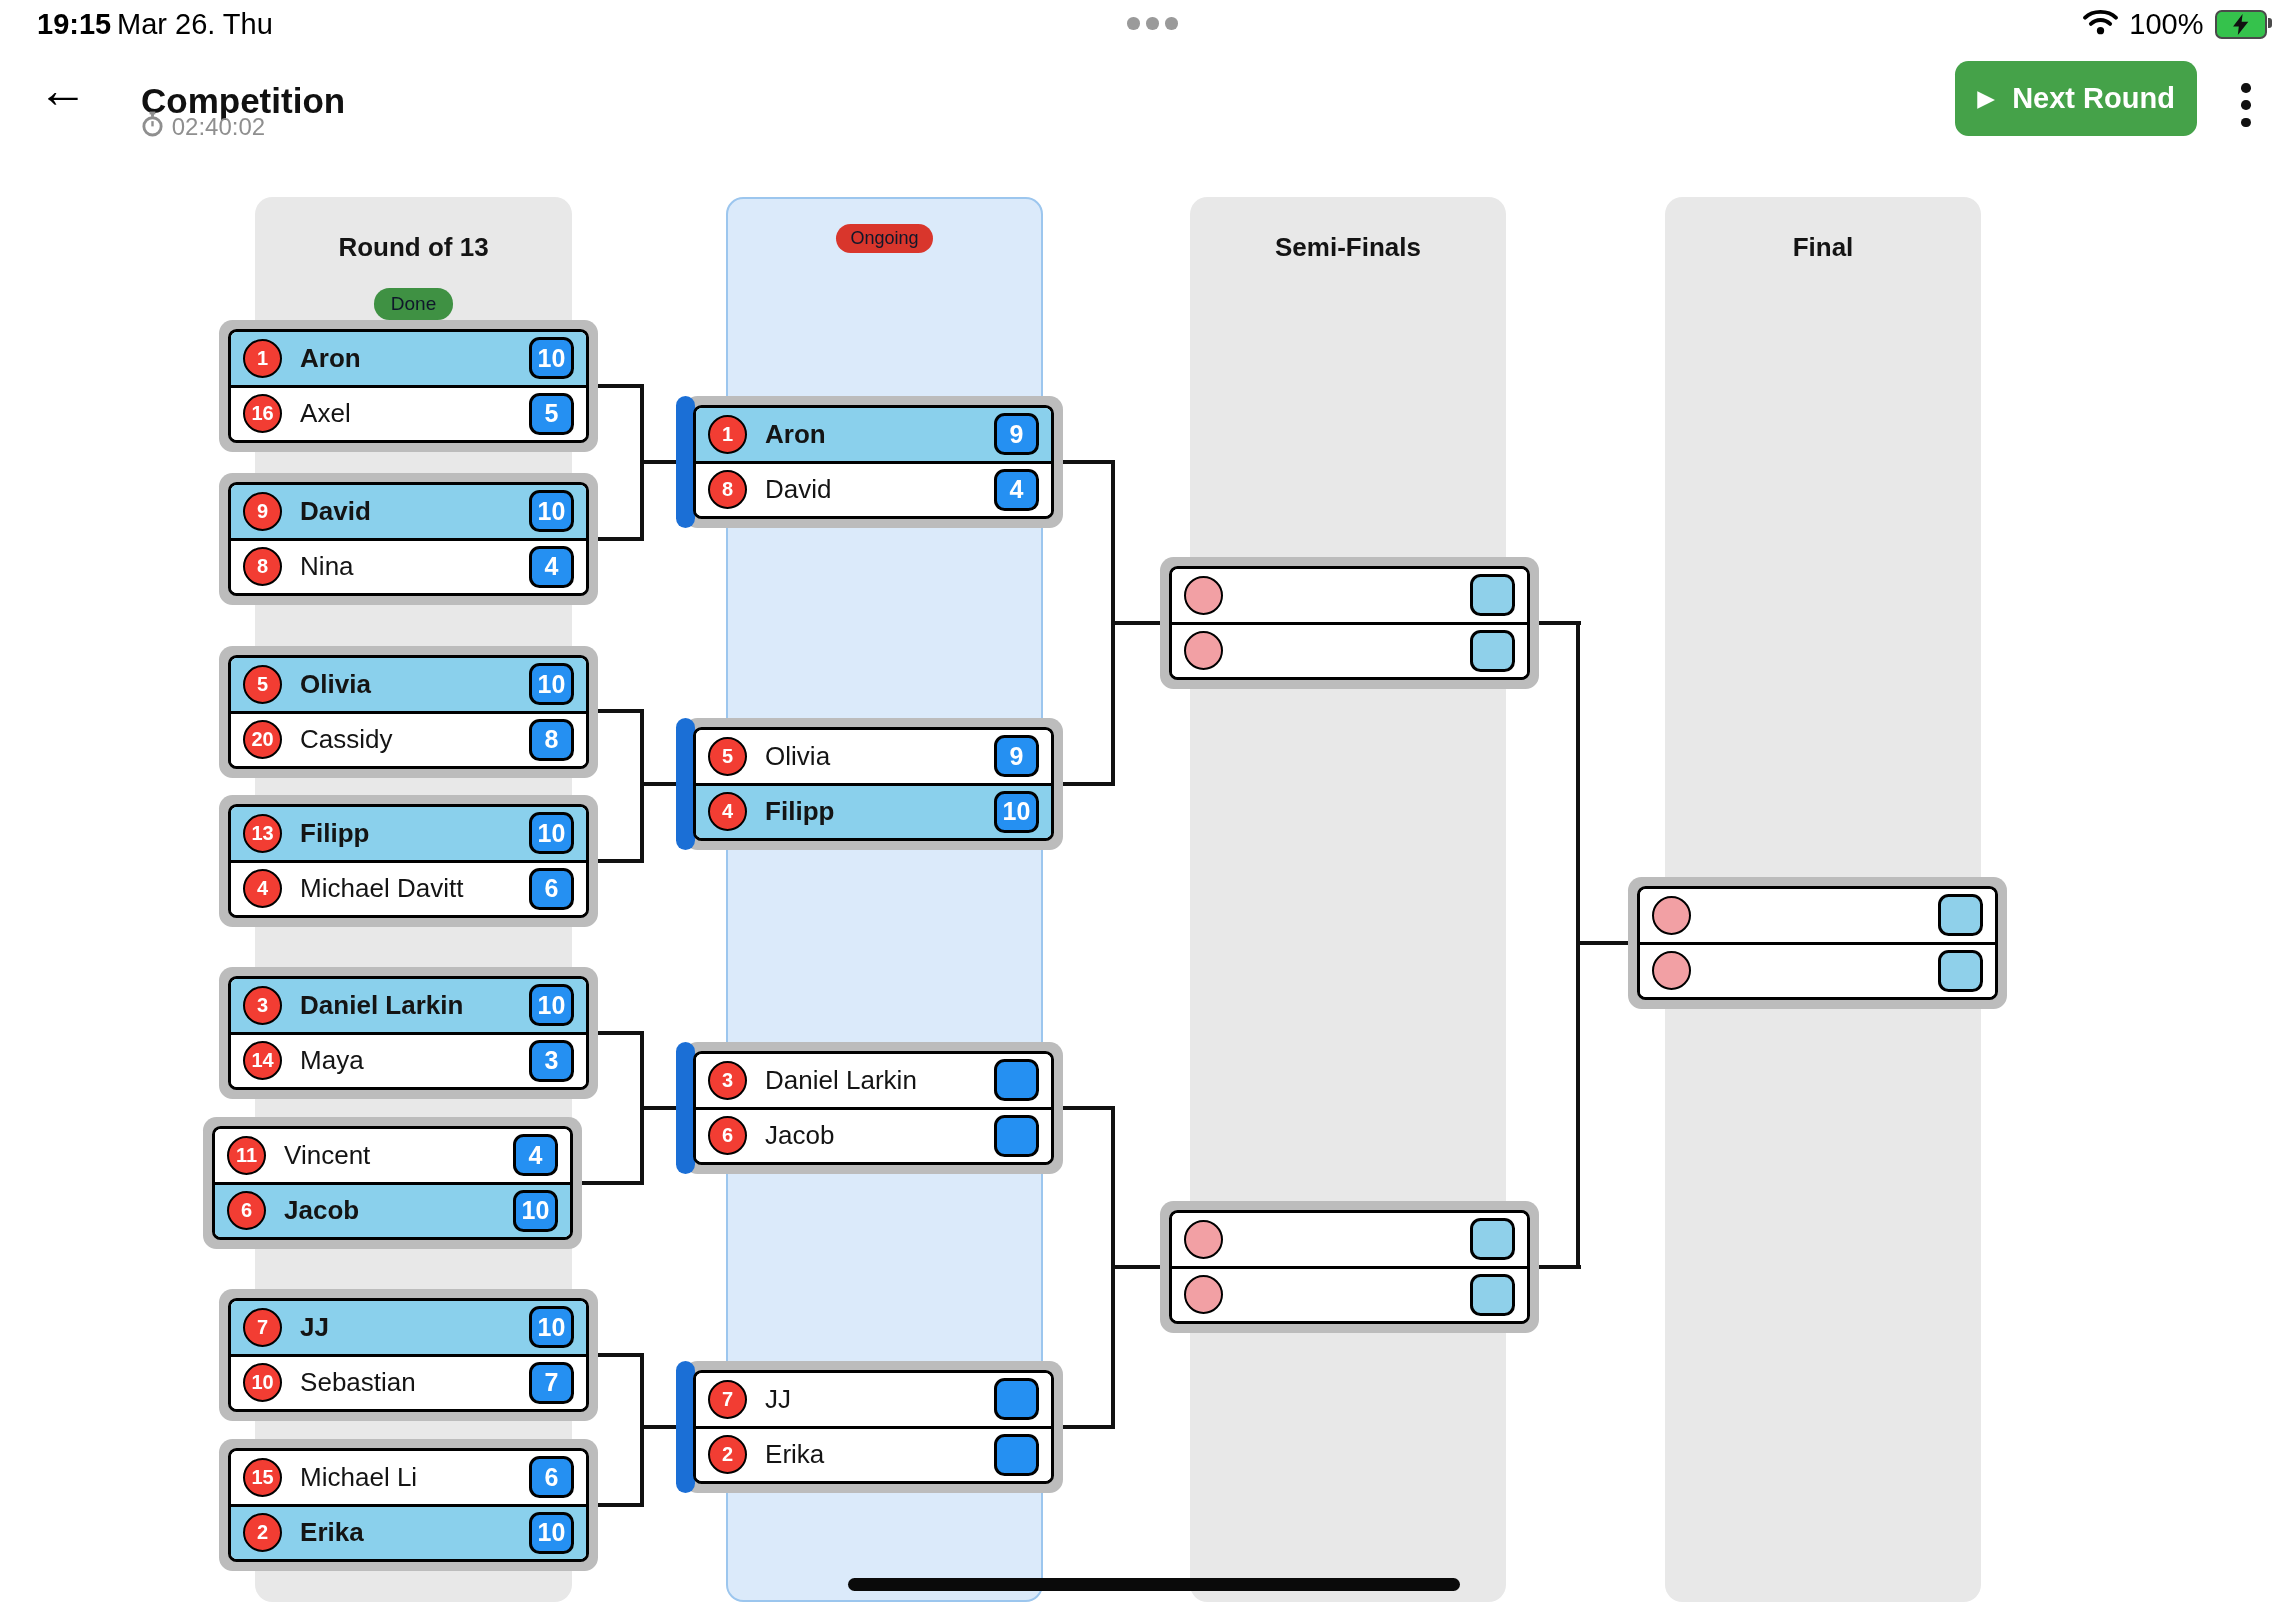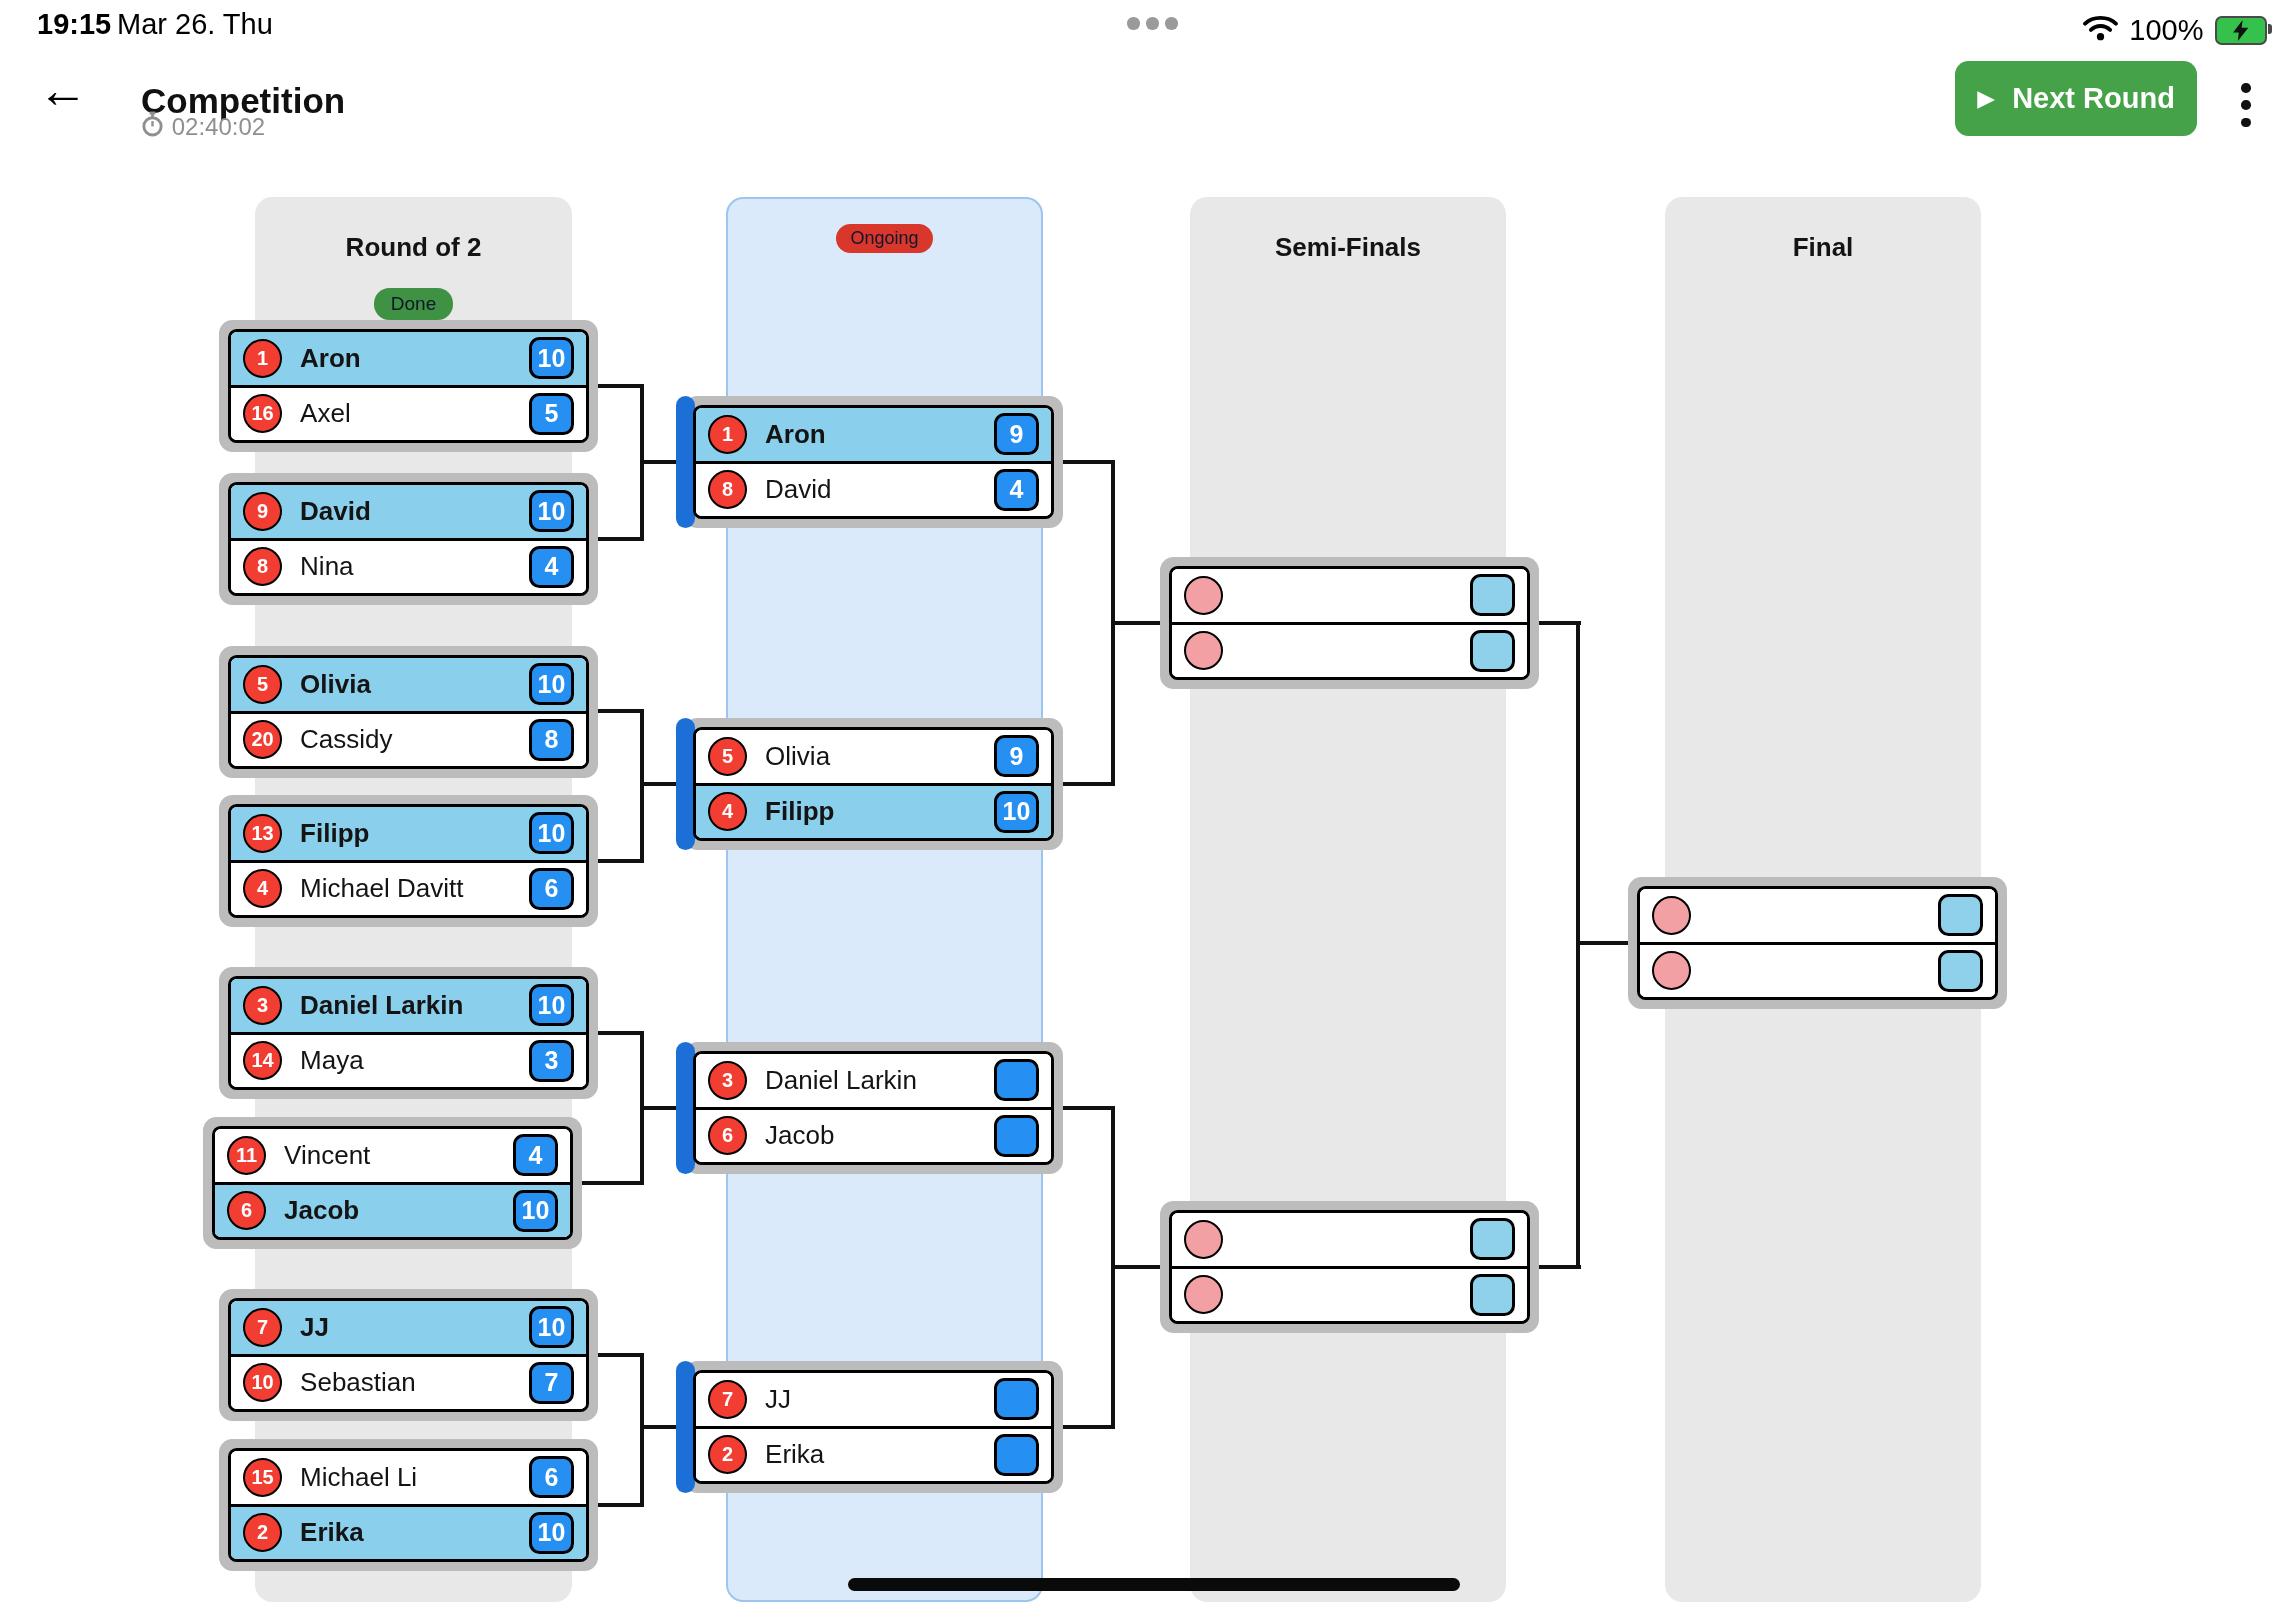--- a/index.html
+++ b/index.html
@@ -4,21 +4,21 @@
 <style>
   html,body{margin:0;padding:0;background:#fff;}
   body{font-family:"Liberation Sans","DejaVu Sans",sans-serif;-webkit-font-smoothing:antialiased;}
   #screen{position:relative;width:2294px;height:1602px;background:#fff;overflow:hidden;}
 
   
   .status-time{position:absolute;left:37px;top:7.7px;font-size:29px;font-weight:700;color:#000;}
   .status-date{position:absolute;left:117px;top:7.7px;font-size:29px;font-weight:400;color:#000;}
   .ellipsis{position:absolute;left:1127px;top:17.3px;display:flex;gap:6.7px;}
   .ellipsis i{width:12.5px;height:12.5px;border-radius:50%;background:#9a9a9a;}
-  .status-right{position:absolute;right:27px;top:7.7px;display:flex;align-items:center;gap:11.5px;margin-top:6px;}
+  .status-right{position:absolute;right:27px;top:7.7px;display:flex;align-items:center;gap:11.5px;}
   .batt-pct{font-size:29px;font-weight:500;color:#000;}
   .batt{position:relative;width:48px;height:25px;border:2.4px solid #4a4a4a;border-radius:6.7px;background:#35c24c;display:flex;align-items:center;justify-content:center;}
   .batt::after{content:"";position:absolute;right:-6.7px;top:6.7px;width:3.8px;height:9.6px;background:#4a4a4a;border-radius:0 2.9px 2.9px 0;}
 
   
   .back-btn{position:absolute;left:38px;top:65px;font-size:50px;font-weight:700;color:#000;line-height:1;cursor:pointer;}
   .page-title{position:absolute;left:141px;top:81px;font-size:35px;font-weight:700;color:#111;}
   .timer-row{position:absolute;left:141px;top:111px;display:flex;align-items:center;gap:7.7px;color:#8f8f8f;font-size:24px;}
   .next-btn{position:absolute;left:1955px;top:61px;width:242px;height:75px;background:#45a249;border-radius:13.4px;display:flex;align-items:center;justify-content:center;gap:17.3px;color:#fff;cursor:pointer;}
   .next-btn .play{font-size:23px;line-height:1;}
@@ -99,21 +99,21 @@
     <span class="play">▶</span>
     <span class="lbl">Next Round</span>
   </div>
   <div class="kebab">
       <i></i>
       <i></i>
       <i></i>
     </div>
 
   <div class="col" style="left:255px;width:317px;">
-    <div class="col-header">Round of 2</div>
+    <div class="col-header">Round of 13</div>
     <div><span class="badge badge-done">Done</span></div>
   </div>
   <div class="col ongoing" style="left:726px;width:317px;">
     <div><span class="badge badge-ongoing">Ongoing</span></div>
   </div>
   <div class="col" style="left:1190px;width:316px;">
     <div class="col-header">Semi-Finals</div>
   </div>
   <div class="col" style="left:1665px;width:316px;">
     <div class="col-header">Final</div>

